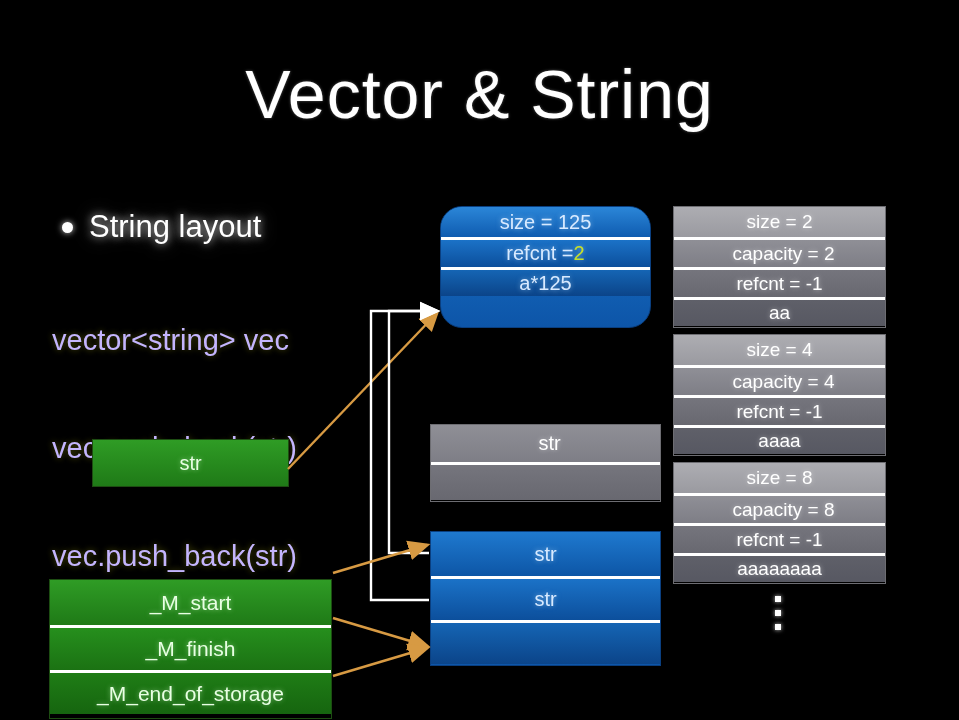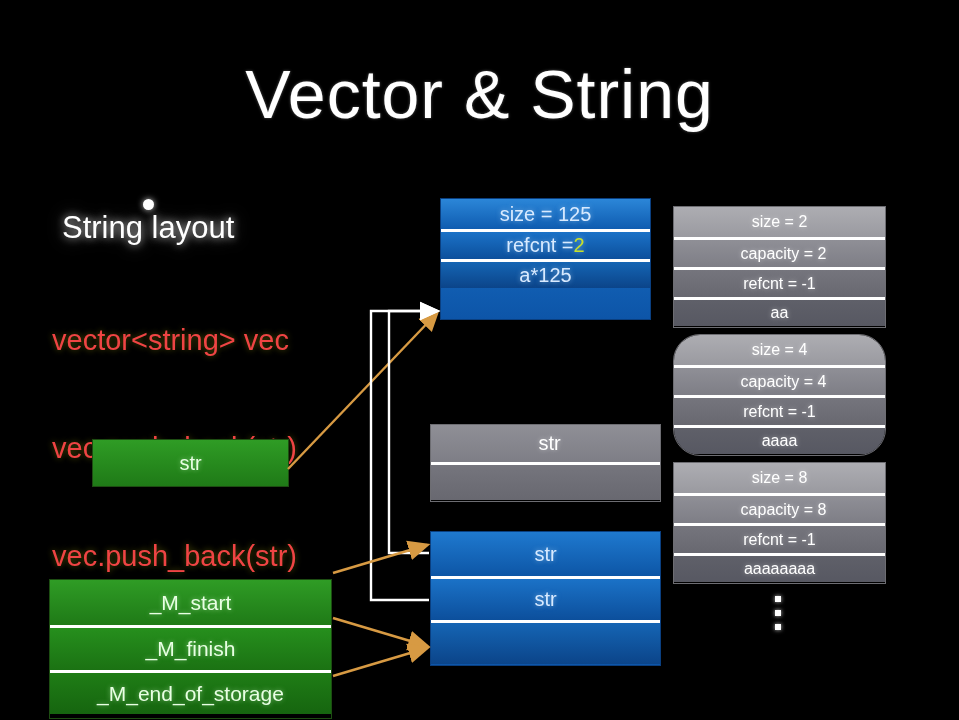--- a/index.html
+++ b/index.html
@@ -14,36 +14,36 @@
   .slide-title{
     position:absolute;left:0;top:55px;width:959px;text-align:center;
     font-size:68px;font-weight:300;letter-spacing:1px;color:#ffffff;
     font-family:"Liberation Sans","DejaVu Sans",sans-serif;
     text-shadow:0 0 3px rgba(255,255,255,.35);
     white-space:nowrap;
   }
 
   
   .bullet-row{
-    position:absolute;left:62px;top:199px;display:flex;align-items:center;flex-direction:column;
+    position:absolute;left:62px;top:209px;display:flex;align-items:center;gap:16px;
   }
   .bullet-dot{
     width:11px;height:11px;border-radius:50%;background:#fff;
     box-shadow:0 0 6px rgba(255,255,255,.8);flex:0 0 auto;
   }
   .bullet-text{
     font-size:31px;color:#ffffff;font-weight:400;
     text-shadow:0 0 9px rgba(255,255,255,.75),0 0 18px rgba(255,255,255,.35);
     white-space:nowrap;
   }
 
   
   .code-block{
     position:absolute;left:52px;top:250px;
-    color:#ef4444;font-size:29px;line-height:36px;font-weight:400;
+    color:#c4b5fd;font-size:29px;line-height:36px;font-weight:400;
     text-shadow:0 0 6px rgba(240,240,20,.35);
     white-space:pre;
   }
   .code-line{white-space:pre;}
 
   
   .box{position:absolute;box-sizing:border-box;overflow:hidden;}
   .row{
     display:flex;align-items:center;justify-content:center;
     box-sizing:border-box;position:relative;
@@ -60,28 +60,28 @@
   .gray-box{border:1px solid #6d6d72;}
   .gray .row{color:#ffffff;text-shadow:0 0 5px rgba(255,255,255,.45);}
 
   
   .green-box{border:1px solid #1d4d12;}
   .green .row{color:#e8ffe3;text-shadow:0 0 5px rgba(210,255,200,.5);}
 
   .val-accent{color:#c7e02a;}
 
   
-  #string-rep-box{left:440px;top:198px;width:211px;height:122px;}
+  #string-rep-box{left:440px;top:206px;width:211px;height:122px;border-radius:22px;}
   #string-rep-box .row{height:30px;font-size:20px;}
   #string-rep-box .row:last-child{height:29px;}
 
   #heap-box-1{left:673px;top:206px;width:213px;height:122px;}
-  #heap-box-2{left:673px;top:334px;width:213px;height:122px;border-radius:27px;}
+  #heap-box-2{left:673px;top:334px;width:213px;height:122px;}
   #heap-box-3{left:673px;top:462px;width:213px;height:122px;}
-  .heap-box .row{height:30px;font-size:16px;}
+  .heap-box .row{height:30px;font-size:19px;}
   .heap-box .row:last-child{height:29px;}
 
   #gray-str-box{left:430px;top:424px;width:231px;height:78px;}
   #gray-str-box .row{height:37px;font-size:20px;}
   #gray-str-box .row:last-child{height:38px;}
 
   #blue-str-box{left:430px;top:531px;width:231px;height:135px;}
   #blue-str-box .row{height:44px;font-size:20px;}
   #blue-str-box .row:last-child{height:44px;}
 

